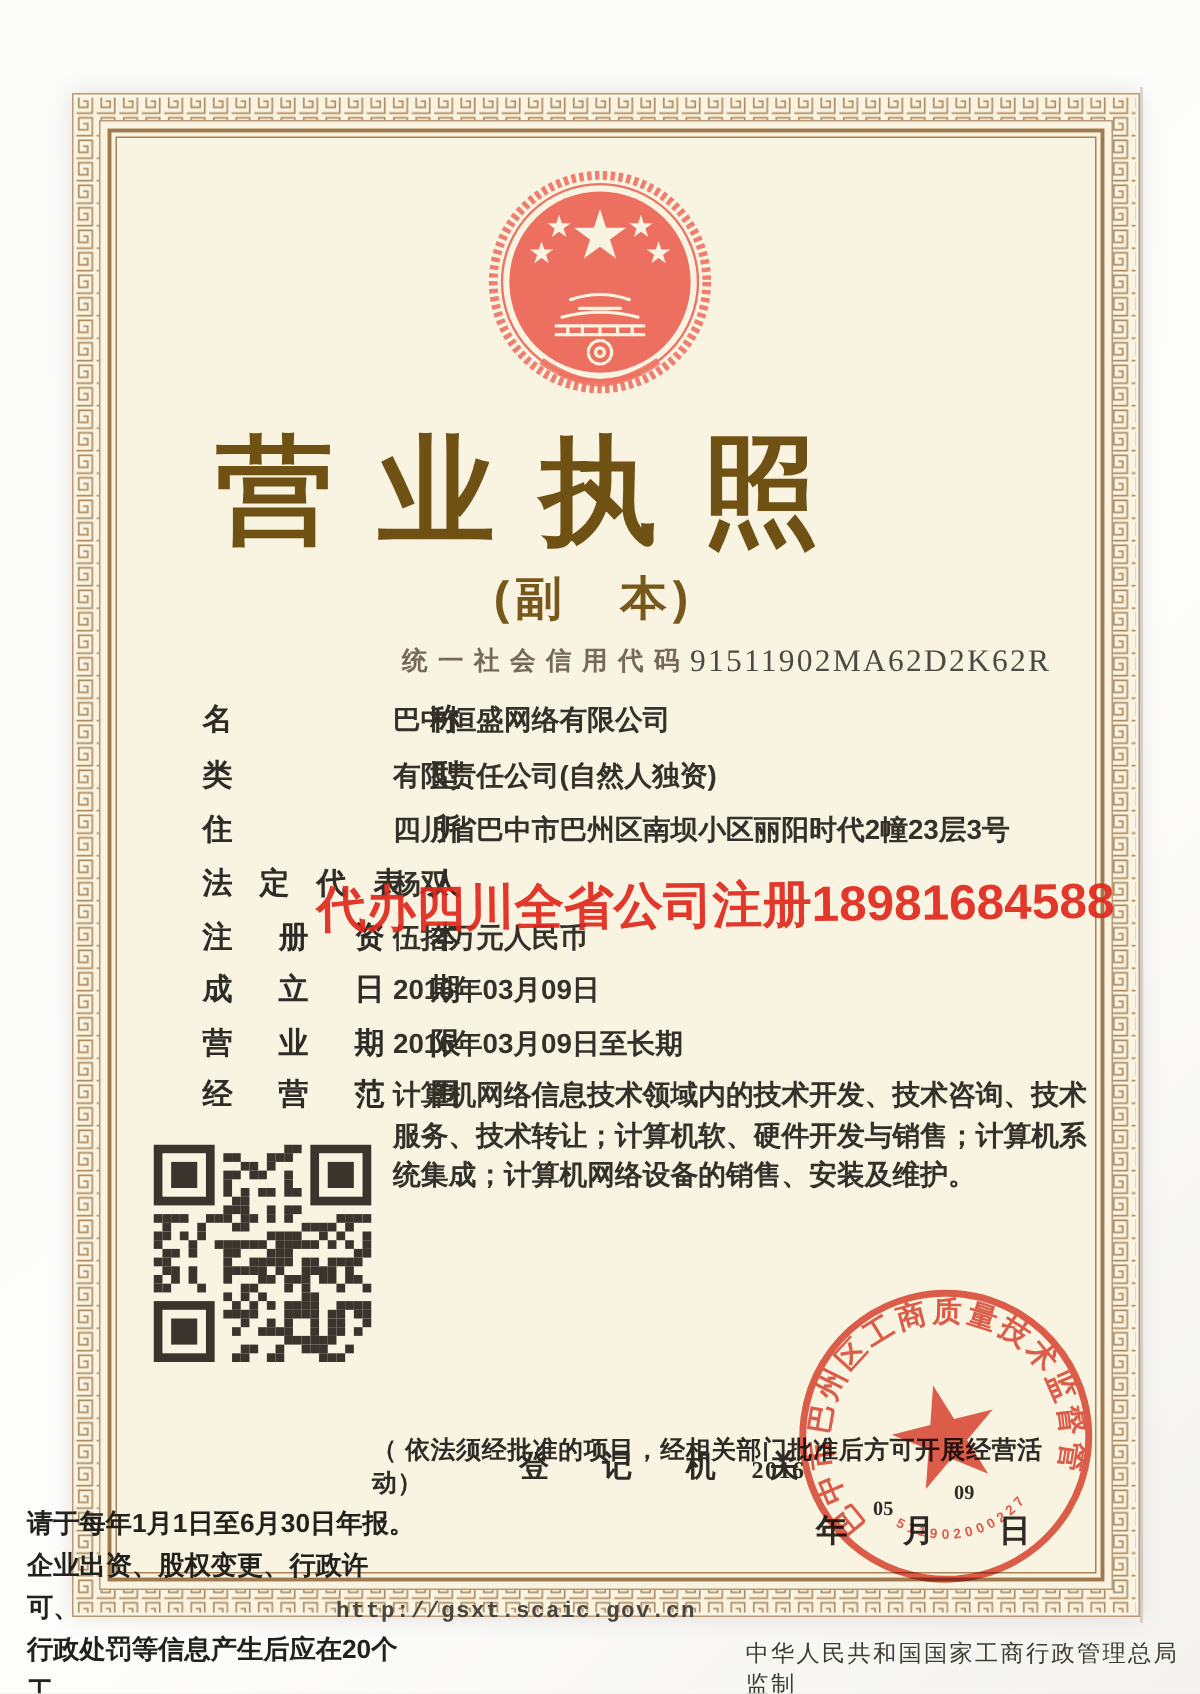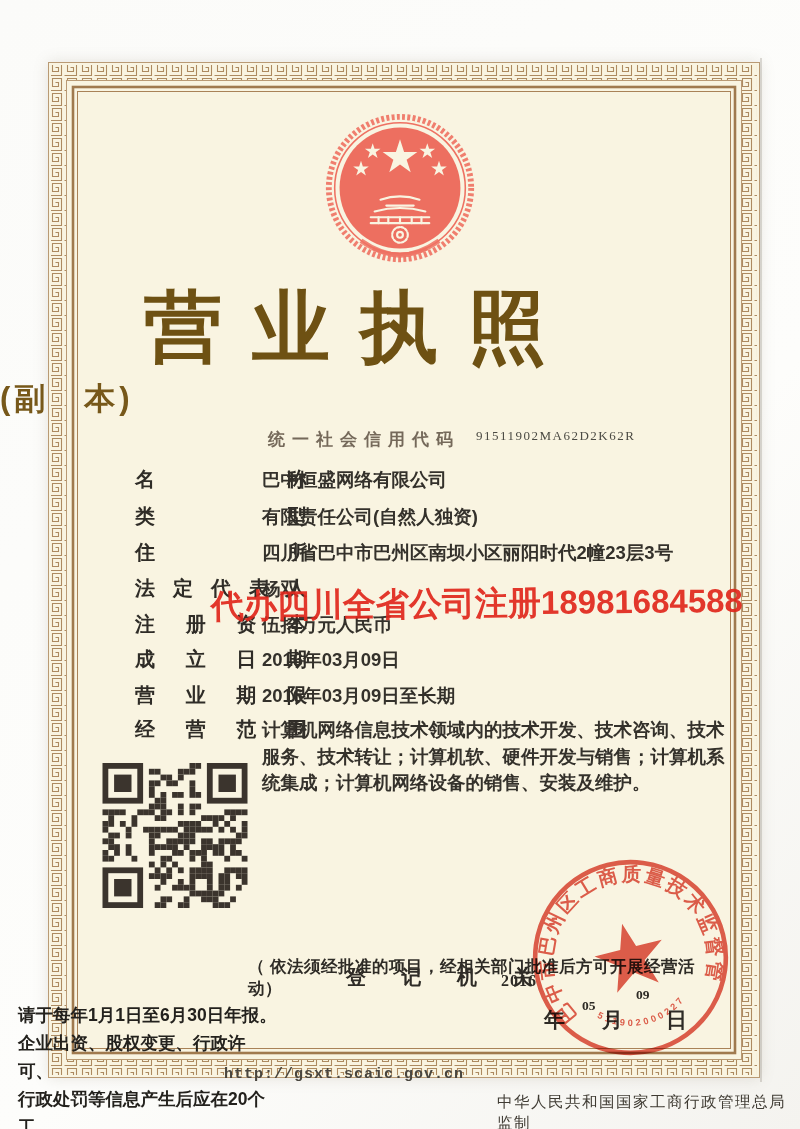--- a/index.html
+++ b/index.html
@@ -11,25 +11,25 @@
          background:#f9f4e1;box-shadow:0 0 14px rgba(120,110,90,.18);}
   .paper-edge{position:absolute;left:760px;top:58px;width:2px;height:1024px;
          background:rgba(110,100,85,.22);}
   .border-svg{position:absolute;left:48px;top:62px;}
   
   .emblem{position:absolute;left:322px;top:112px;width:156px;height:156px;}
   
   .title{position:absolute;left:0;top:276px;width:690px;text-align:center;
          font-size:78px;font-weight:900;color:#6e5113;letter-spacing:30px;text-indent:30px;
          font-family:"DejaVu Sans","Liberation Sans",sans-serif;}
-  .subtitle{position:absolute;left:0;top:378px;width:792px;text-align:left;
+  .subtitle{position:absolute;left:0;top:378px;width:792px;text-align:center;
          font-size:31px;font-weight:700;color:#77581a;letter-spacing:4px;}
-  .codeline{position:absolute;left:268px;top:428px;display:flex;align-items:flex-start;gap:16px;}
+  .codeline{position:absolute;left:268px;top:428px;display:flex;align-items:center;}
   .codelabel{font-size:17px;font-weight:700;color:#75695a;letter-spacing:7px;}
-  .codeval{font-size:13px;color:#4b4a43;letter-spacing:1.5px;
+  .codeval{font-size:21px;color:#4b4a43;letter-spacing:1.5px;
          font-family:"Liberation Serif","DejaVu Serif",serif;}
   
   .row{position:absolute;left:135px;width:610px;}
   .flabel{position:absolute;left:0;top:0;width:172px;font-size:20px;font-weight:700;color:#2f2c27;}
   .fvalue{position:absolute;left:127px;top:1px;width:478px;font-size:18.5px;font-weight:700;
           color:#34312b;line-height:26.5px;}
   
   .watermark{position:absolute;left:211px;top:582px;width:460px;font-size:33px;font-weight:700;
           white-space:nowrap;transform:rotate(-0.6deg);opacity:.92;}
   

